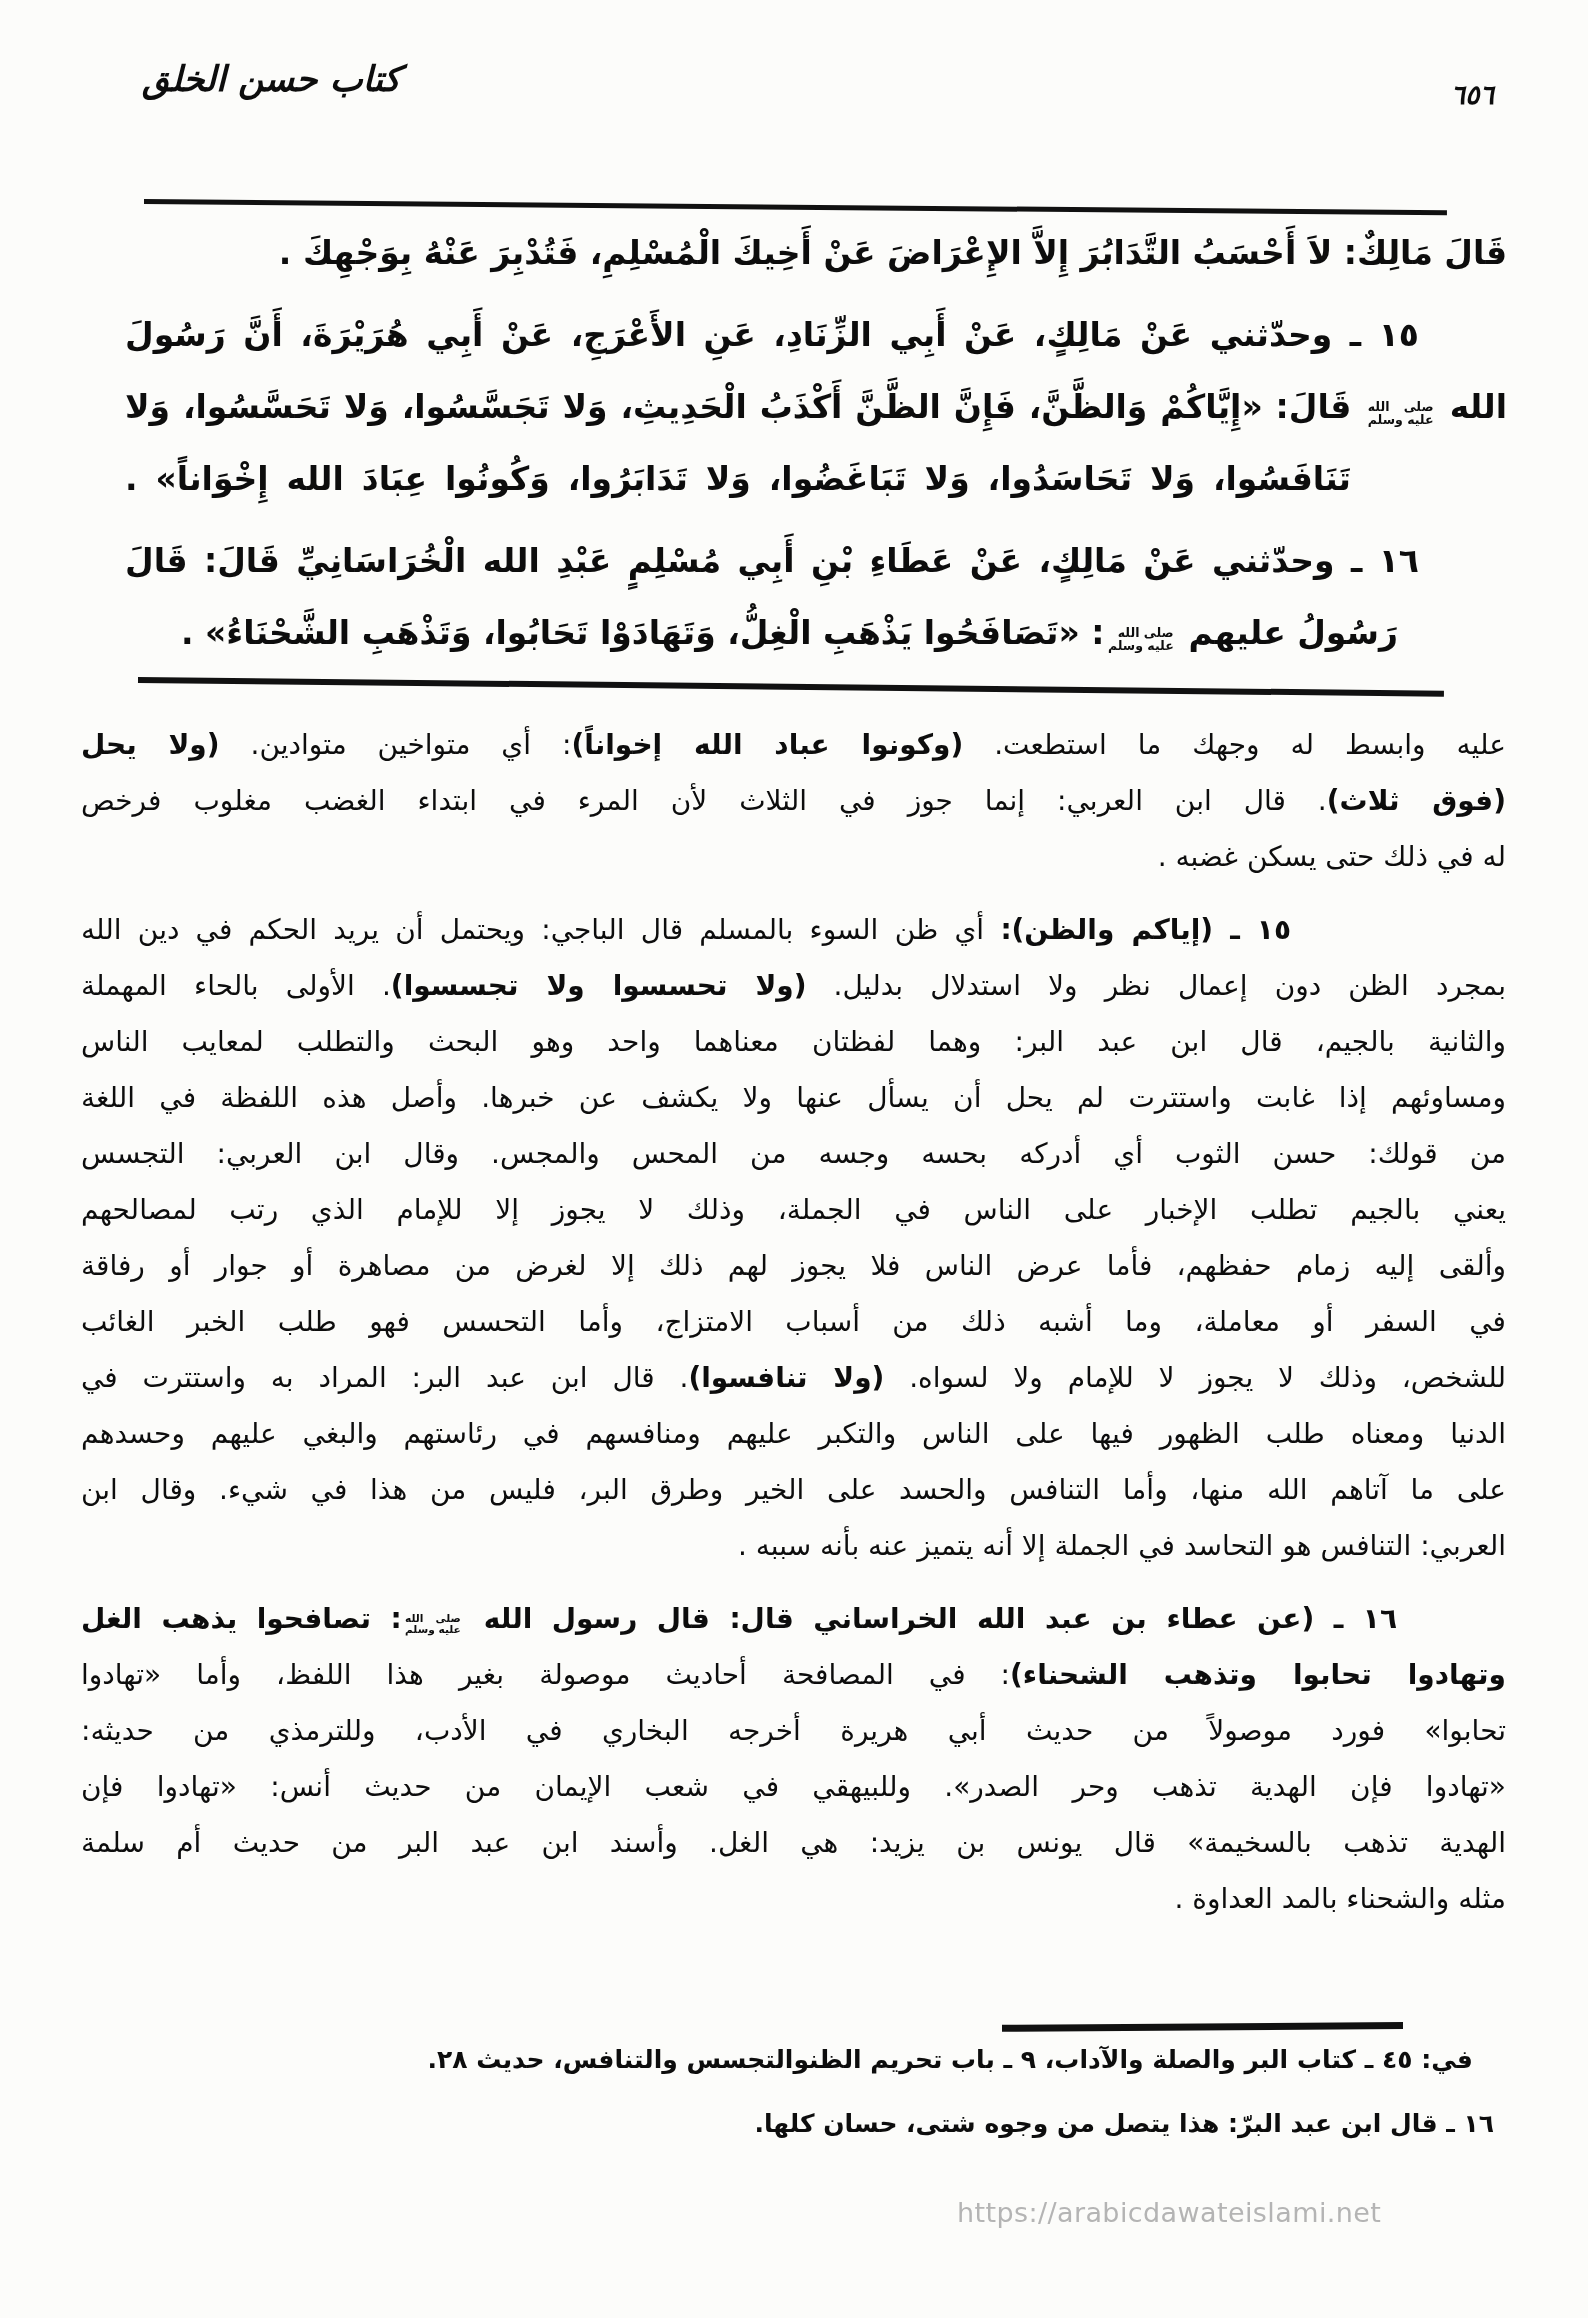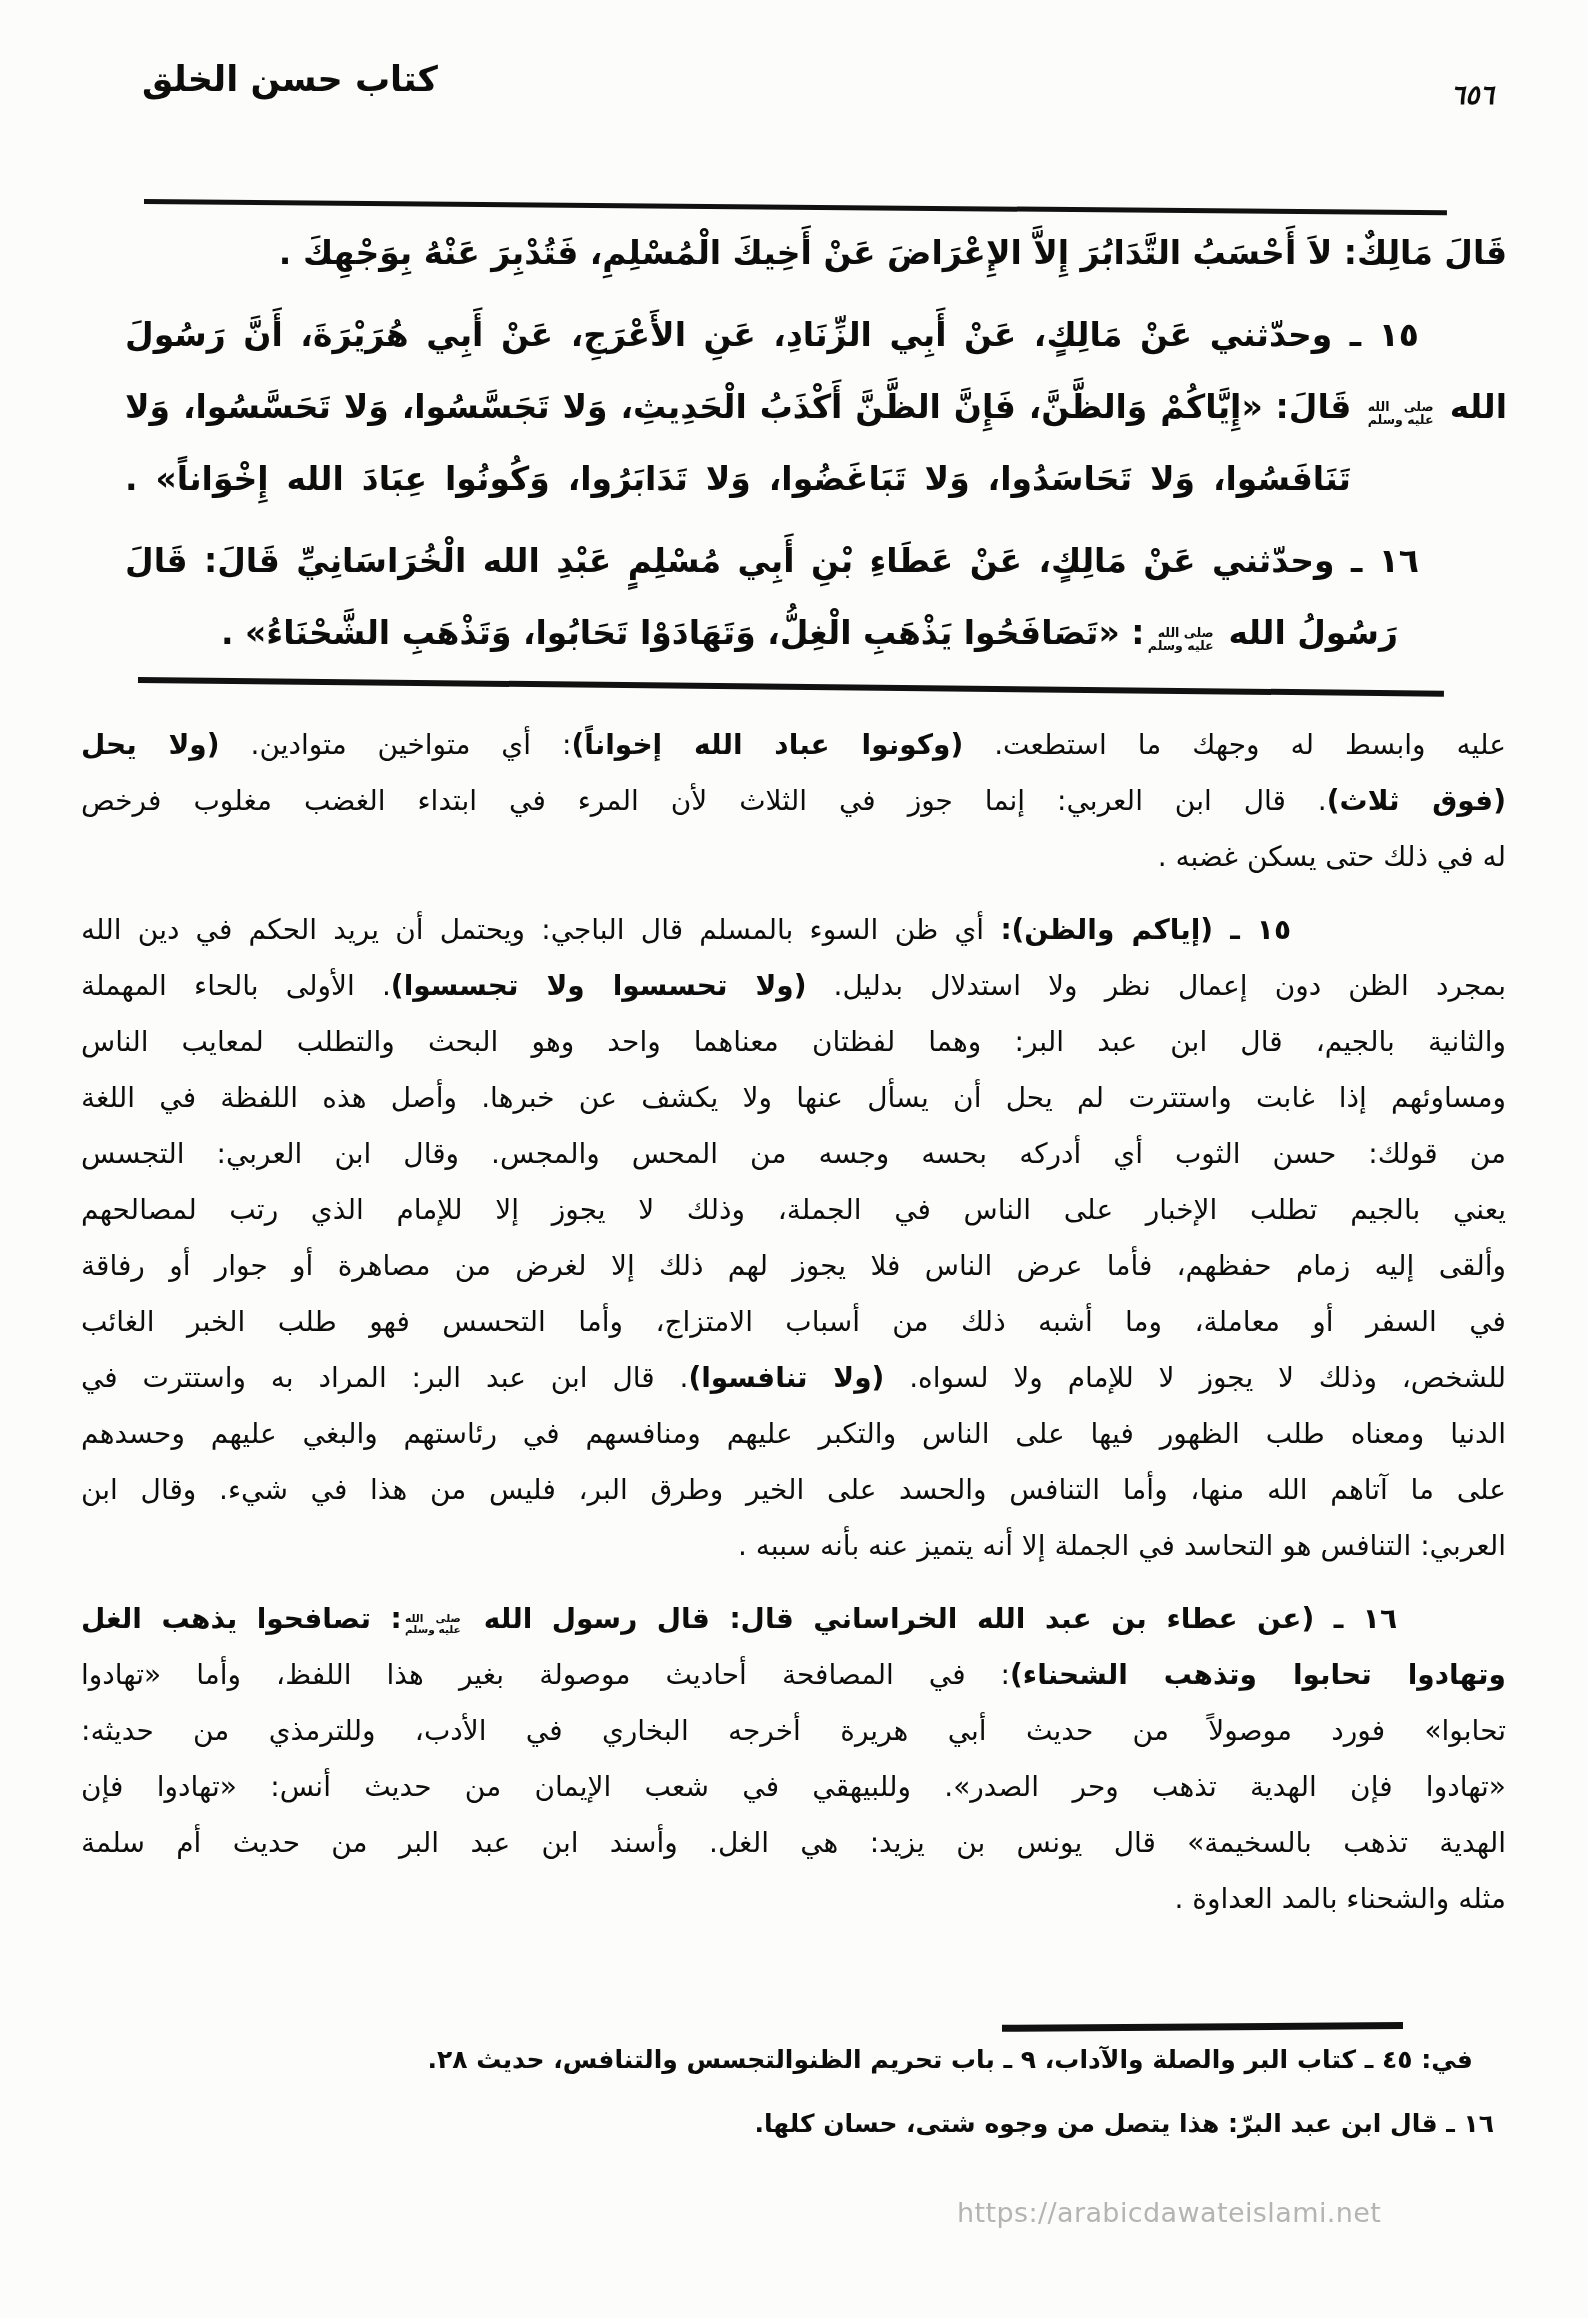--- a/index.html
+++ b/index.html
@@ -10,20 +10,21 @@
     background:#fcfcfa;
     overflow:hidden;
     font-family:"DejaVu Sans",sans-serif;
     color:#0d0d0d;
     direction:rtl;
   }
   .hdr-title{
     position:absolute;top:59px;left:143px;
     font-size:35px;font-weight:700;letter-spacing:-0.8px;
     white-space:nowrap;
+    font-style:italic;
   }
   .hdr-pagenum{
     position:absolute;top:79px;right:94px;
     font-size:27px;font-weight:700;
     white-space:nowrap;
     font-style:italic;
   }
   .rule{position:absolute;background:#111;}
   .hdr-rule{top:199px;left:145px;width:1303px;height:5px;transform:rotate(0.5deg);transform-origin:left center;}
   .mid-rule{top:677px;left:139px;width:1306px;height:5.9px;transform:rotate(0.6deg);transform-origin:left center;}
@@ -79,21 +80,21 @@
       <div class="para">
         <div class="tline end"><span class="">قَالَ مَالِكٌ: لاَ أَحْسَبُ التَّدَابُرَ إِلاَّ الإِعْرَاضَ عَنْ أَخِيكَ الْمُسْلِمِ، فَتُدْبِرَ عَنْهُ بِوَجْهِكَ .</span></div>
       </div>
       <div class="para">
         <div class="tline" style="padding-right: 88px;"><span class="">١٥ ـ وحدّثني عَنْ مَالِكٍ، عَنْ أَبِي الزِّنَادِ، عَنِ الأَعْرَجِ، عَنْ أَبِي هُرَيْرَةَ، أَنَّ رَسُولَ</span></div>
         <div class="tline"><span class="">الله </span><span class="saw">صلى الله<br>عليه وسلم</span><span class=""> قَالَ: «إِيَّاكُمْ وَالظَّنَّ، فَإِنَّ الظَّنَّ أَكْذَبُ الْحَدِيثِ، وَلا تَجَسَّسُوا، وَلا تَحَسَّسُوا، وَلا</span></div>
         <div class="tline" style="padding-right: 156px;"><span class="">تَنَافَسُوا، وَلا تَحَاسَدُوا، وَلا تَبَاغَضُوا، وَلا تَدَابَرُوا، وَكُونُوا عِبَادَ الله إِخْوَاناً» .</span></div>
       </div>
       <div class="para">
         <div class="tline" style="padding-right: 88px;"><span class="">١٦ ـ وحدّثني عَنْ مَالِكٍ، عَنْ عَطَاءِ بْنِ أَبِي مُسْلِمٍ عَبْدِ الله الْخُرَاسَانِيِّ قَالَ: قَالَ</span></div>
-        <div class="tline end" style="padding-right: 109px;"><span class="">رَسُولُ الله </span><span class="saw">صلى الله<br>عليه وسلم</span><span class="">: «تَصَافَحُوا يَذْهَبِ الْغِلُّ، وَتَهَادَوْا تَحَابُوا، وَتَذْهَبِ الشَّحْنَاءُ» .</span></div>
+        <div class="tline end" style="padding-right: 109px;"><span class="">رَسُولُ عليهم </span><span class="saw">صلى الله<br>عليه وسلم</span><span class="">: «تَصَافَحُوا يَذْهَبِ الْغِلُّ، وَتَهَادَوْا تَحَابُوا، وَتَذْهَبِ الشَّحْنَاءُ» .</span></div>
       </div>
     </div>
 
   <div class="rule mid-rule"></div>
 
   <div class="block sharh">
       <div class="para">
         <div class="tline"><span class="">عليه وابسط له وجهك ما استطعت. </span><span class="b">(وكونوا عباد الله إخواناً)</span><span class="">: أي متواخين متوادين. </span><span class="b">(ولا يحل</span></div>
         <div class="tline"><span class="b">(فوق ثلاث)</span><span class="">. قال ابن العربي: إنما جوز في الثلاث لأن المرء في ابتداء الغضب مغلوب فرخص</span></div>
         <div class="tline end"><span class="">له في ذلك حتى يسكن غضبه .</span></div>

